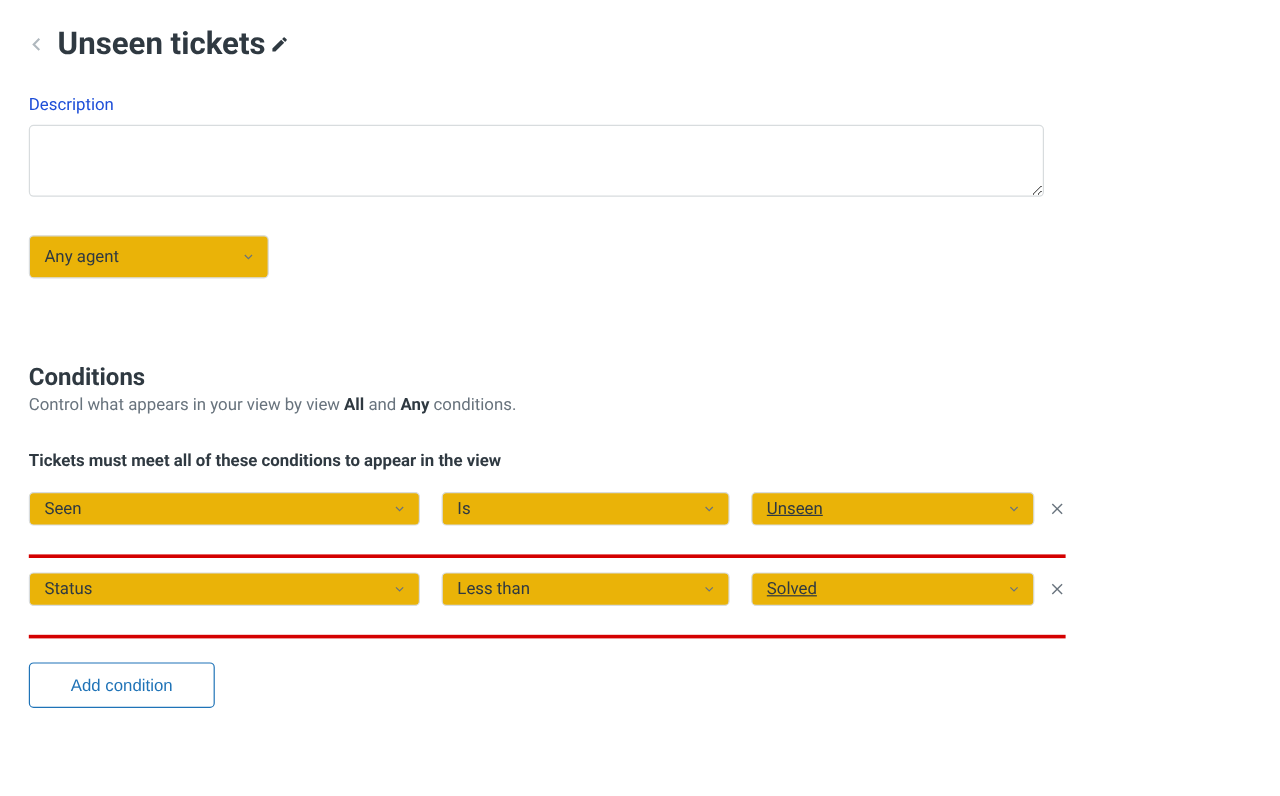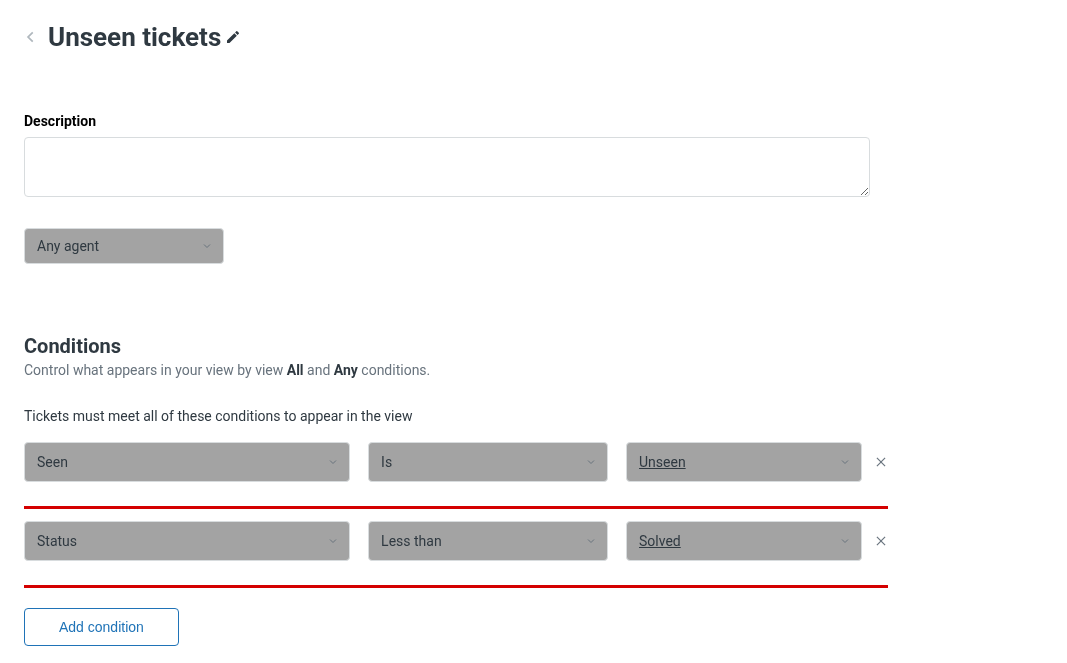--- a/index.html
+++ b/index.html
@@ -11,21 +11,21 @@
       font-family: -apple-system, BlinkMacSystemFont, "Segoe UI", Roboto, "Helvetica Neue", Arial, sans-serif;
       color: #2f3941;
       background: #ffffff;
       padding: 22px 24px;
       font-size: 14px;
     }
     .header-row {
       display: flex;
       align-items: center;
       gap: 10px;
-      margin-bottom: 61px;
+      margin-bottom: 28px;
     }
     .back-chevron {
       color: #b0b8be;
       cursor: pointer;
       display: flex;
       align-items: center;
     }
     .back-chevron svg {
       width: 14px;
       height: 18px;
@@ -44,23 +44,23 @@
       align-items: center;
       cursor: pointer;
     }
     .edit-pencil svg {
       width: 16px;
       height: 16px;
       fill: #2f3941;
     }
 
     .section-label {
-      font-weight: 700;
-      font-size: 14px;
-      color: #000000;
+      font-weight: 400;
+      font-size: 14px;
+      color: #1d4ed8;
       margin-bottom: 8px;
     }
 
     .description-textarea {
       width: 846px;
       height: 60px;
       border: 1px solid #d8dcde;
       border-radius: 4px;
       padding: 8px 10px;
       font-family: inherit;
@@ -69,21 +69,21 @@
       margin-bottom: 28px;
     }
 
     .access-row {
       margin-bottom: 70px;
     }
 
     .select {
       border: 1px solid #d8dcde;
       border-radius: 4px;
-      background: #a3a3a3;
+      background: #eab308;
       height: 36px;
       padding: 0 30px 0 12px;
       display: flex;
       align-items: center;
       position: relative;
       cursor: pointer;
       font-size: 14px;
       color: #2f3941;
     }
     .select .chev {
@@ -112,36 +112,36 @@
       font-size: 14px;
       color: #68737d;
       margin-bottom: 30px;
     }
     .conditions-subtext strong {
       font-weight: 700;
       color: #2f3941;
     }
 
     .all-conditions-label {
-      font-weight: 400;
+      font-weight: 700;
       font-size: 14px;
       margin-bottom: 18px;
     }
 
     .condition-row {
       display: flex;
       align-items: center;
       gap: 18px;
       padding-bottom: 24px;
       border-bottom: 3px solid #d40000;
       margin-bottom: 12px;
       width: 864px;
     }
     .condition-row .select {
-      height: 40px;
+      height: 28px;
     }
     .condition-row .select.field {
       width: 332px;
     }
     .condition-row .select.operator {
       width: 244px;
     }
     .condition-row .select.value {
       width: 240px;
       text-decoration: underline;

